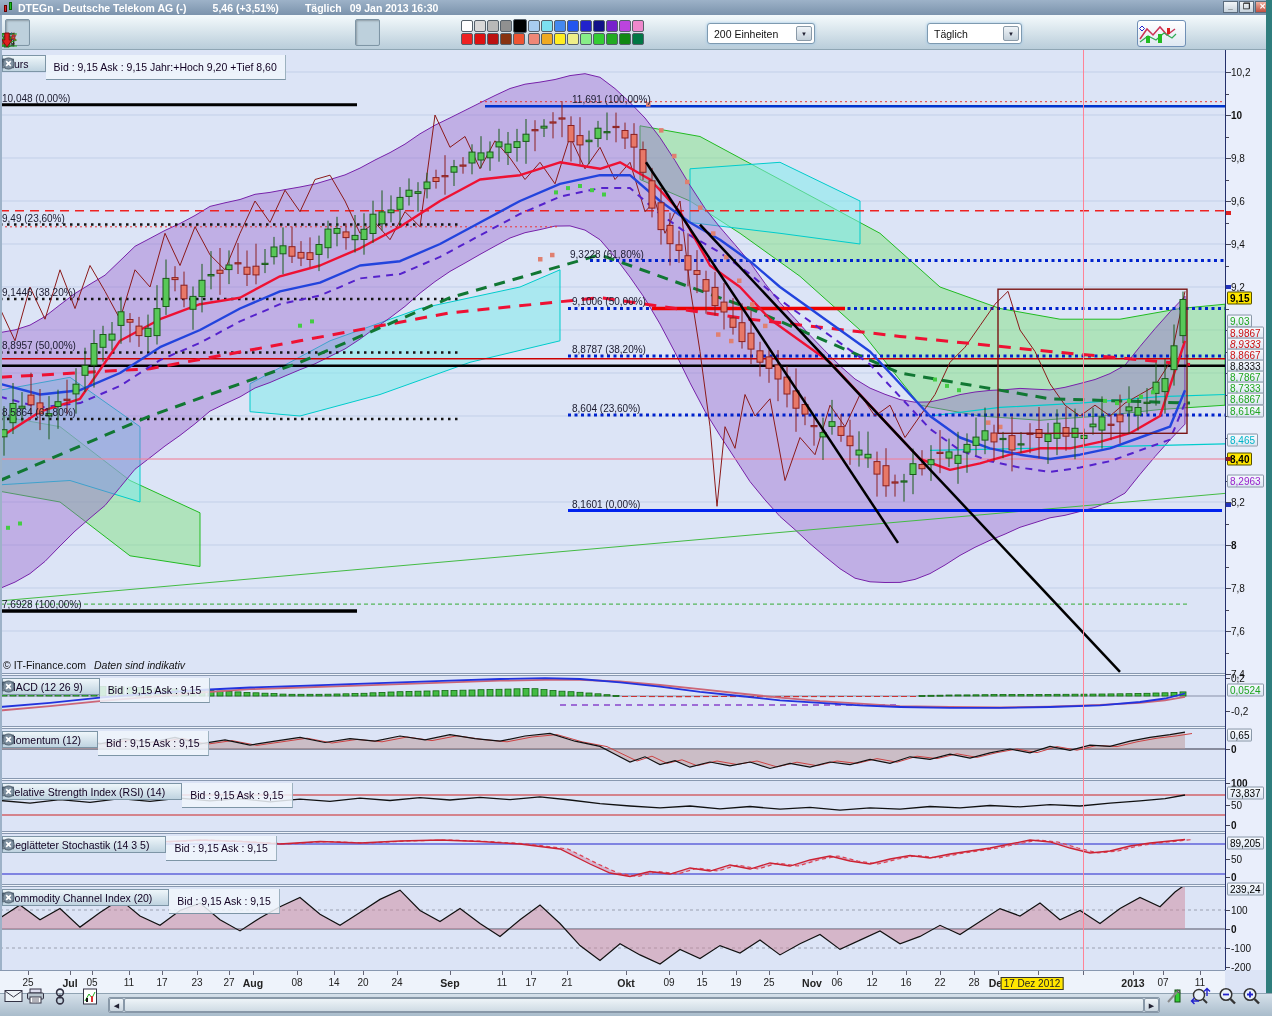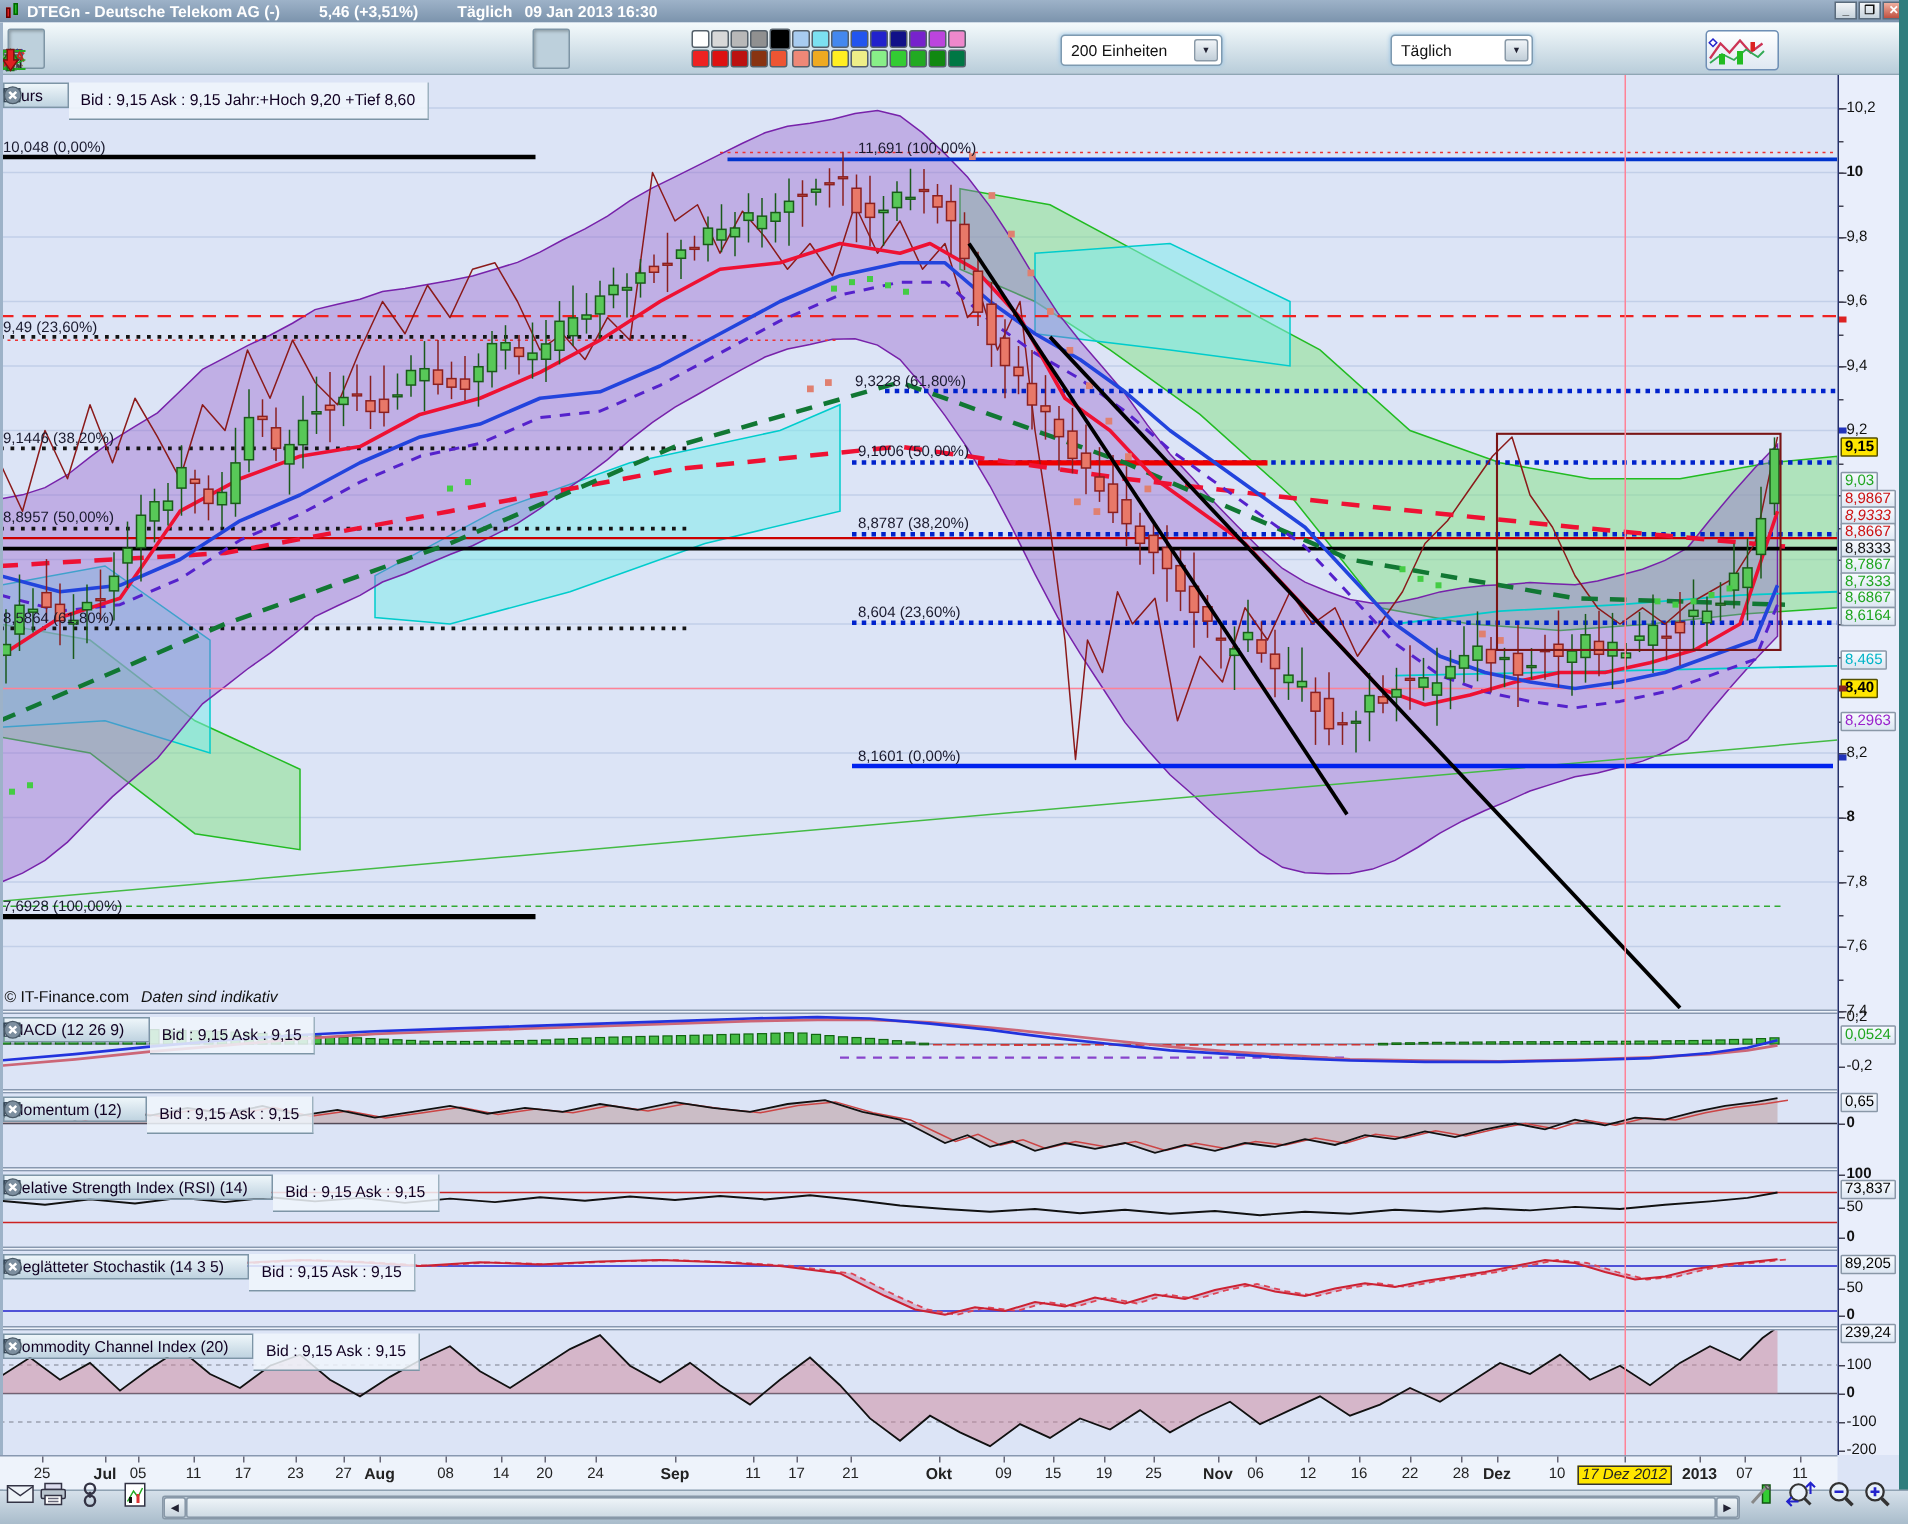--- a/index.html
+++ b/index.html
@@ -1175,21 +1175,21 @@
       <div class="tl-label" style="left: 906px;">16</div>
       <div class="tl-tick" style="left: 940px;"></div>
       <div class="tl-label" style="left: 940px;">22</div>
       <div class="tl-tick" style="left: 974px;"></div>
       <div class="tl-label" style="left: 974px;">28</div>
       <div class="tl-tick" style="left: 998px;"></div>
       <div class="tl-label bold" style="left: 998px;">Dez</div>
       <div class="tl-tick" style="left: 1038px;"></div>
       <div class="tl-label" style="left: 1038px;">10</div>
       <div class="tl-tick" style="left: 1083px;"></div>
-      <div class="tl-label hl" style="left: 1083px; font-style: italic;">17 Dez 2012</div>
+      <div class="tl-label hl" style="left: 1032px;">17 Dez 2012</div>
       <div class="tl-tick" style="left: 1133px;"></div>
       <div class="tl-label bold" style="left: 1133px;">2013</div>
       <div class="tl-tick" style="left: 1163px;"></div>
       <div class="tl-label" style="left: 1163px;">07</div>
       <div class="tl-tick" style="left: 1200px;"></div>
       <div class="tl-label" style="left: 1200px;">11</div>
     </div>
 
   <div id="statusbar" class="abs">
     <span class="sbtn" style="left:4px;">

